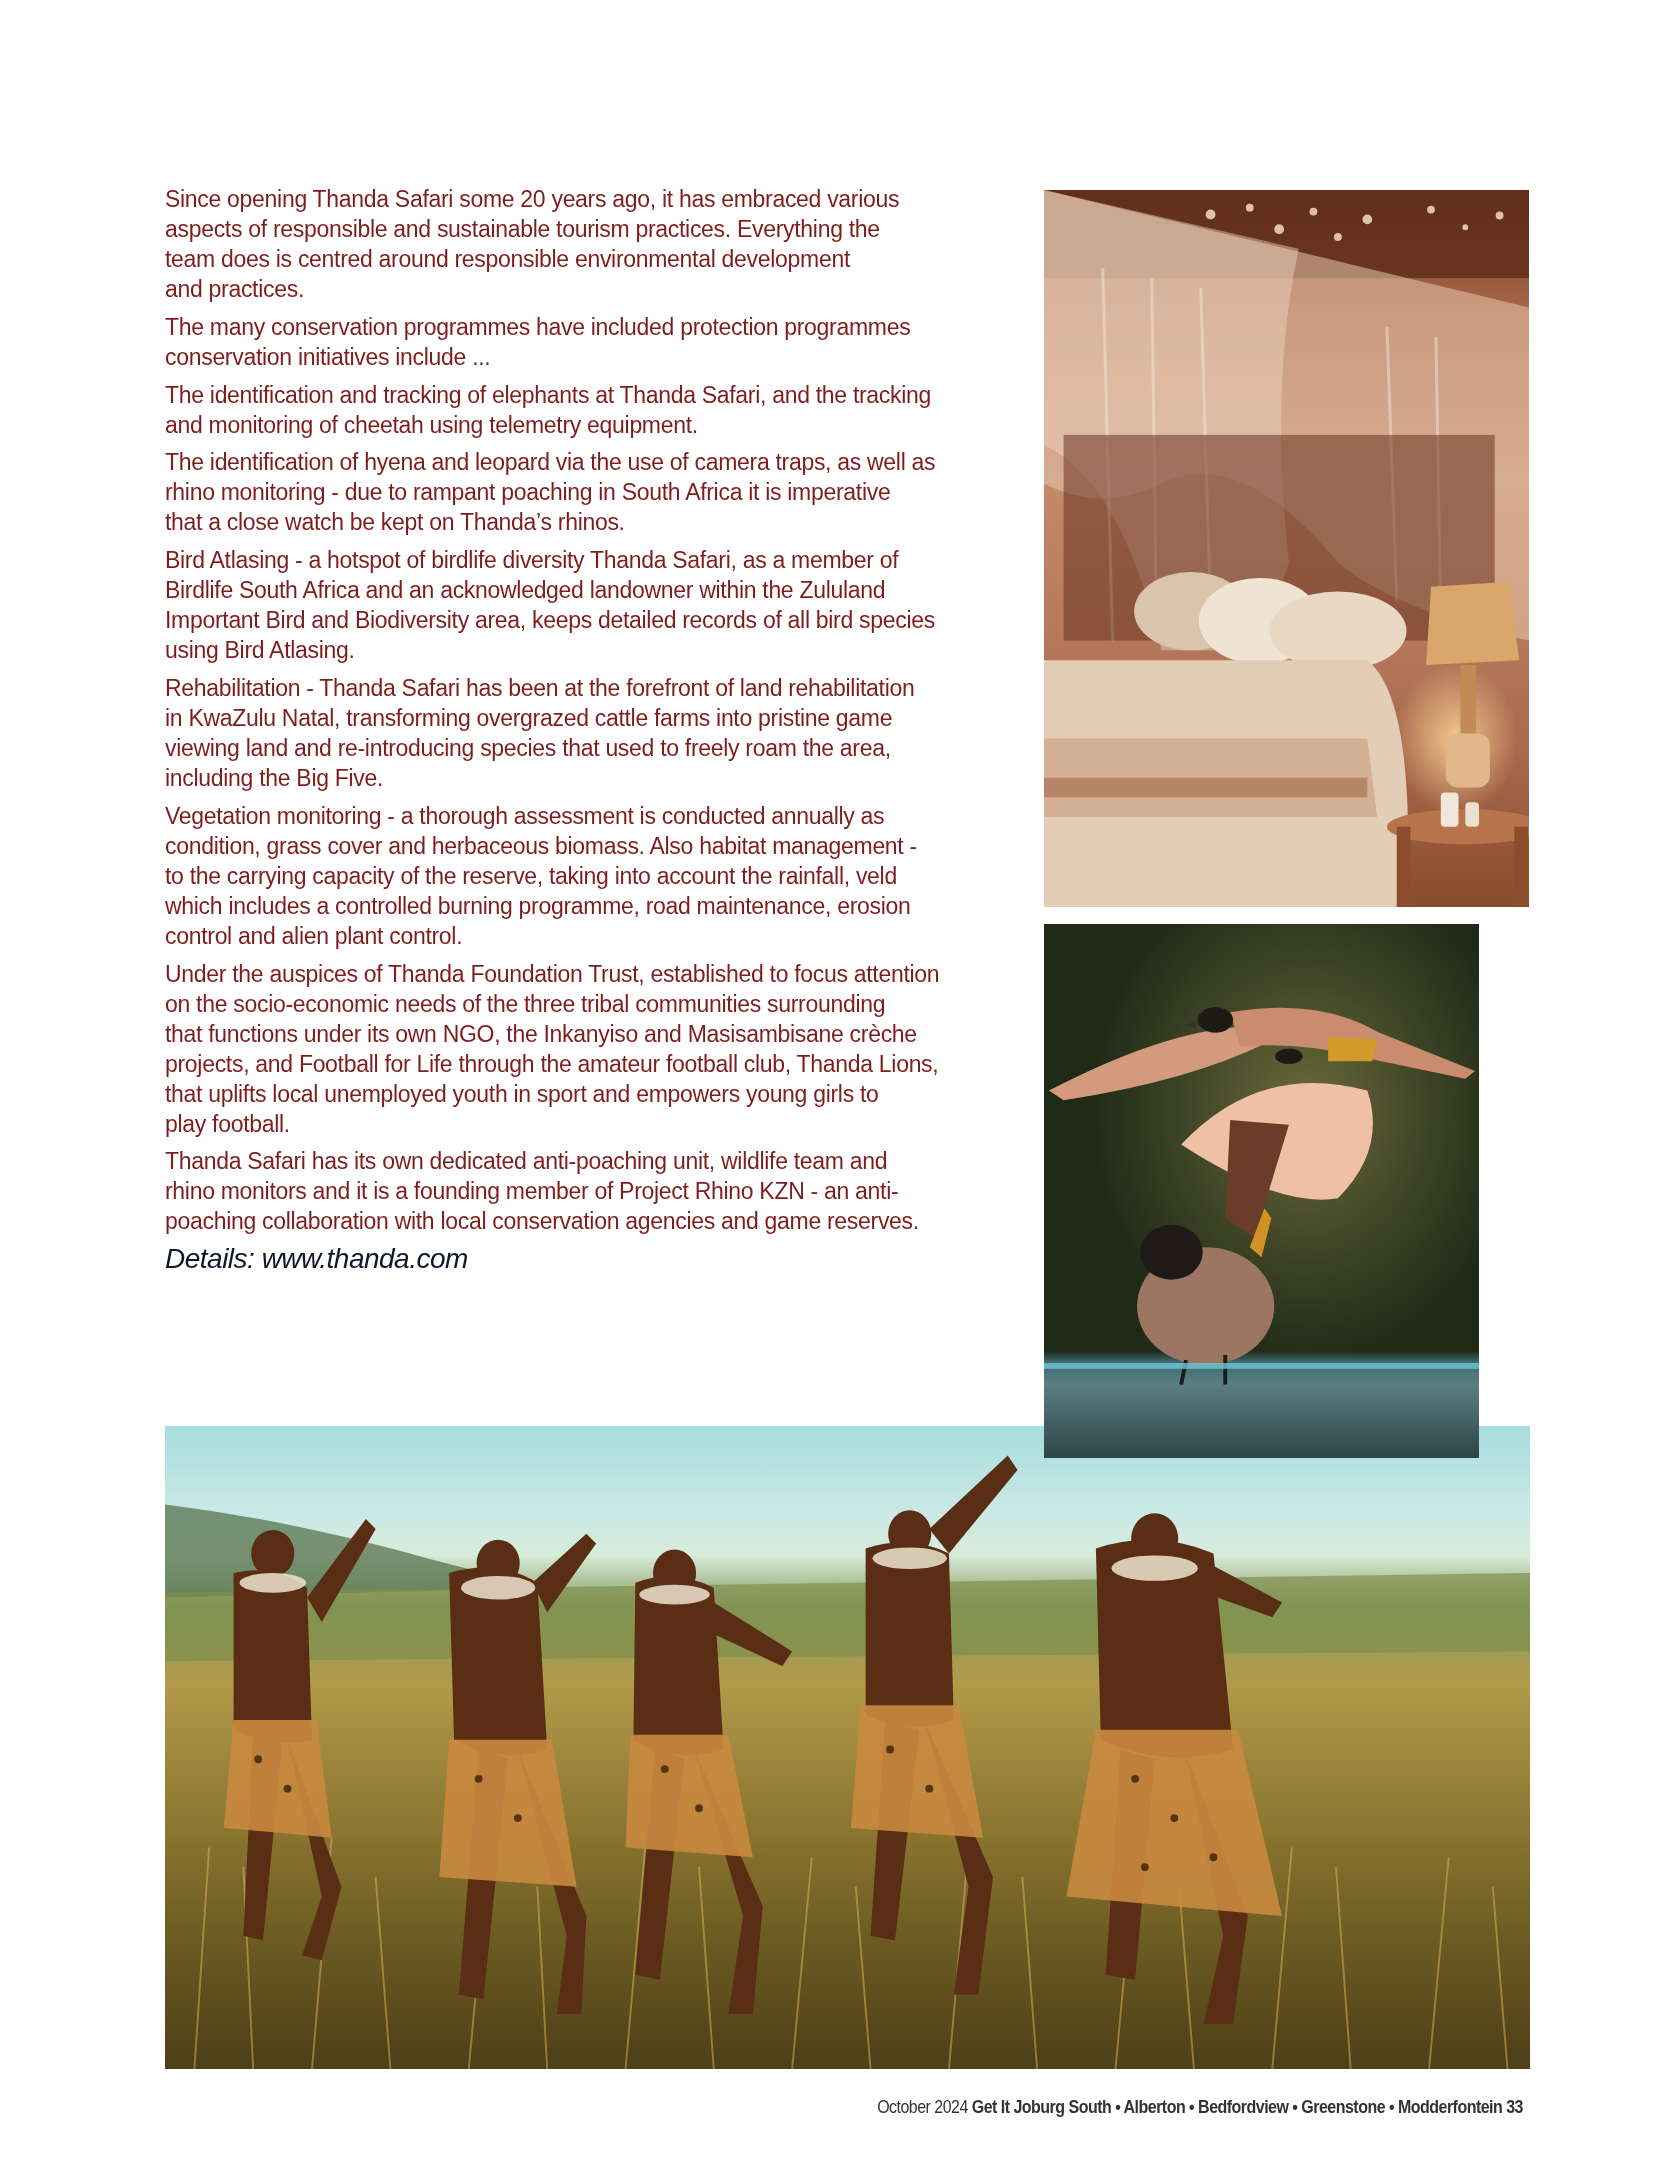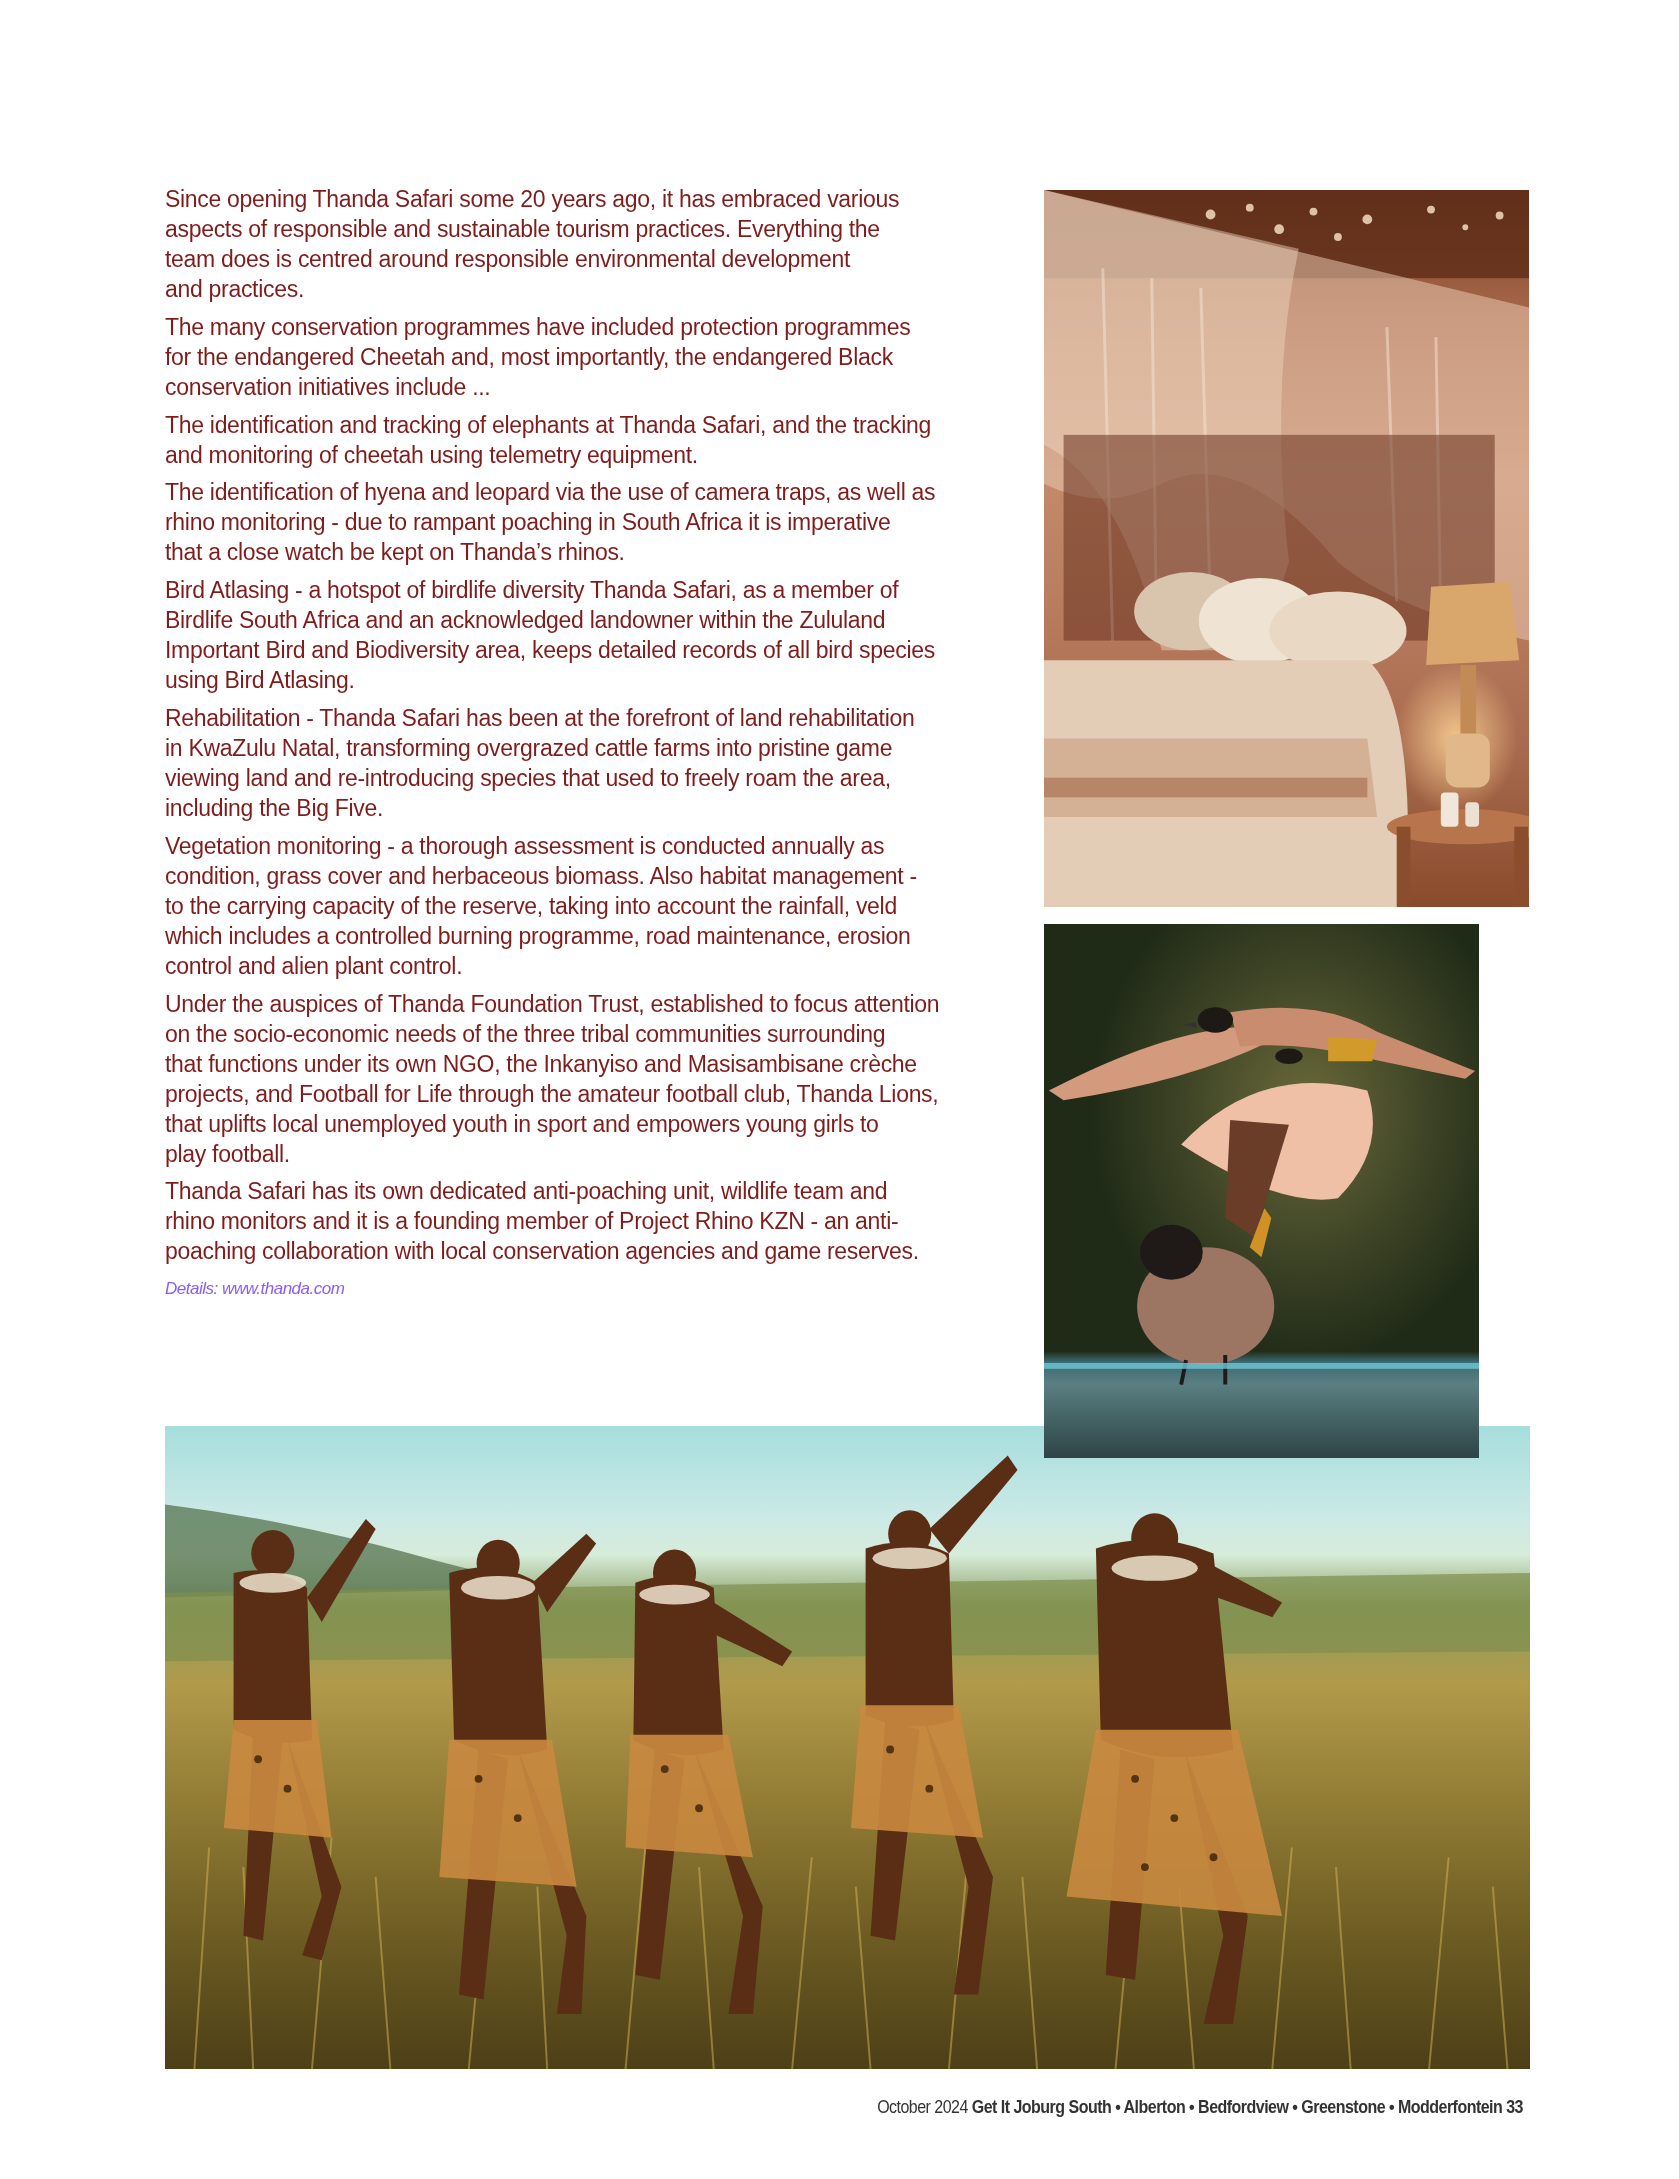--- a/index.html
+++ b/index.html
@@ -1,21 +1,21 @@
 <!DOCTYPE html>
 <html><head>
 <meta charset="utf-8">
 <style>
   html, body { margin: 0; padding: 0; background: #ffffff; }
   body { width: 1680px; height: 2180px; position: relative; overflow: hidden; font-family: "Liberation Sans", sans-serif; }
 
   .article { position: absolute; left: 165px; top: 184px; width: 863px; color: #4a4a4a; }
   .para { margin: 0 0 7.8px 0; }
   .line { display: block; font-size: 23px; line-height: 30px; letter-spacing: -0.3px; white-space: nowrap; color: #7f1d1d; }
-  .details { font-style: italic; font-size: 17px; line-height: 30px; letter-spacing: -0.5px; color: #8b5cf6; margin-top: 2px; }
+  .details { font-style: italic; font-size: 28px; line-height: 30px; letter-spacing: -0.5px; color: #0f172a; margin-top: 2px; }
 
   
   .photo { position: absolute; overflow: hidden; }
   #photo-bedroom { left: 1044px; top: 190px; width: 485px; height: 717px;
     background:
       radial-gradient(ellipse 88px 108px at 412px 549px, rgba(255,214,150,0.85), rgba(255,200,130,0) 70%),
       linear-gradient(160deg, rgba(90,40,20,0.0) 0%, rgba(90,40,20,0) 100%),
       linear-gradient(180deg, #7a3f25 0%, #a8684a 18%, #c48a6c 40%, #b77a5d 60%, #a86a4e 78%, #8a4b2c 100%);
   }
   #photo-bird-frame { left: 1026px; top: 907px; width: 470px; height: 568px; background: #ffffff; }
@@ -41,21 +41,20 @@
 
   <p class="para">
     <span class="line">Since opening Thanda Safari some 20 years ago, it has embraced various</span>
     <span class="line">aspects of responsible and sustainable tourism practices. Everything the</span>
     <span class="line">team does is centred around responsible environmental development</span>
     <span class="line">and practices.</span>
   </p>
 
   <p class="para">
     <span class="line">The many conservation programmes have included protection programmes</span>
-    <span class="line">for the endangered Cheetah and, most importantly, the endangered Black</span>
     <span class="line">conservation initiatives include ...</span>
   </p>
 
   <p class="para">
     <span class="line">The identification and tracking of elephants at Thanda Safari, and the tracking</span>
     <span class="line">and monitoring of cheetah using telemetry equipment.</span>
   </p>
 
   <p class="para">
     <span class="line">The identification of hyena and leopard via the use of camera traps, as well as</span>

